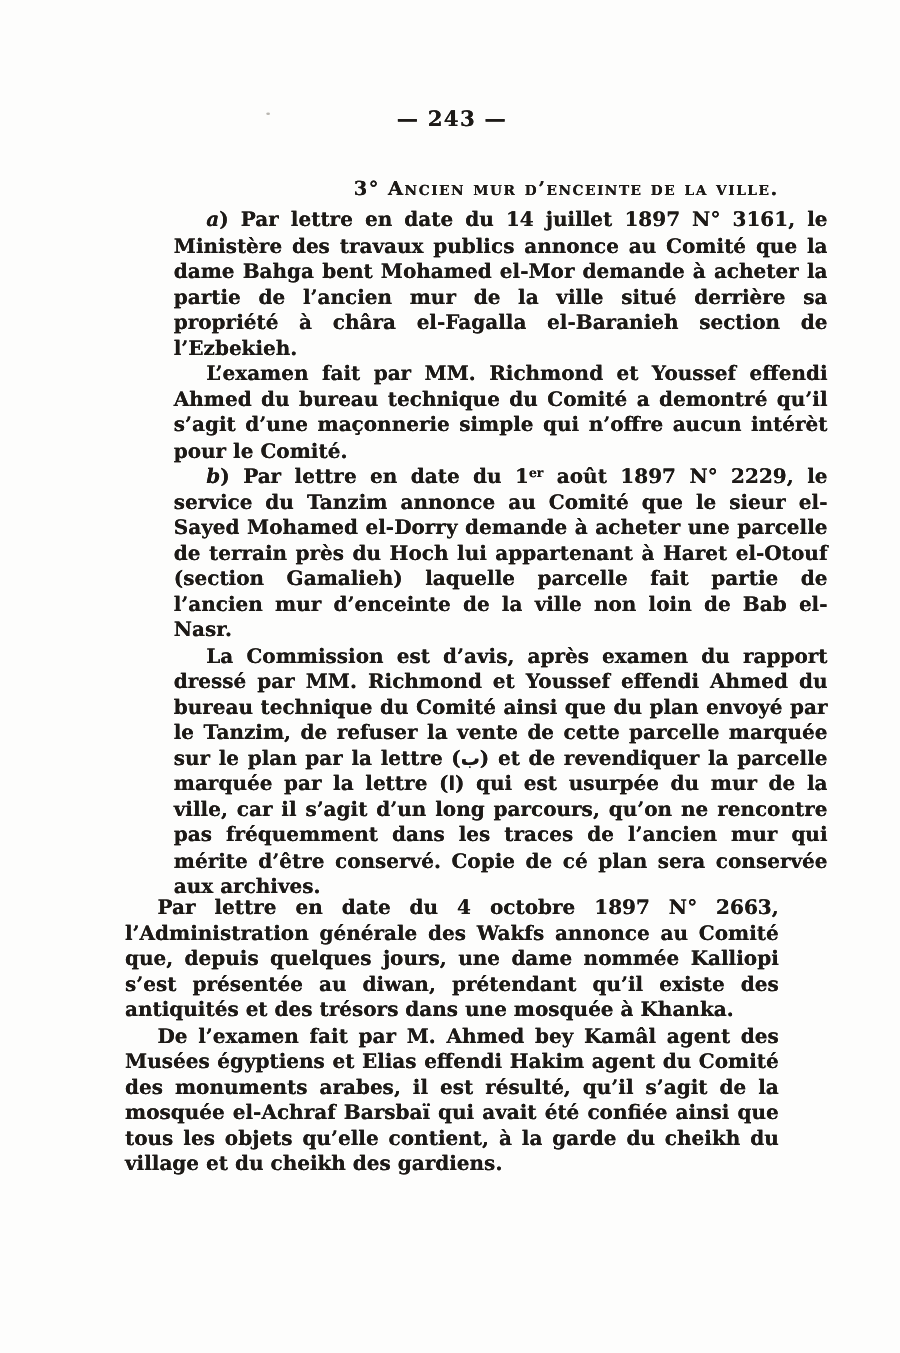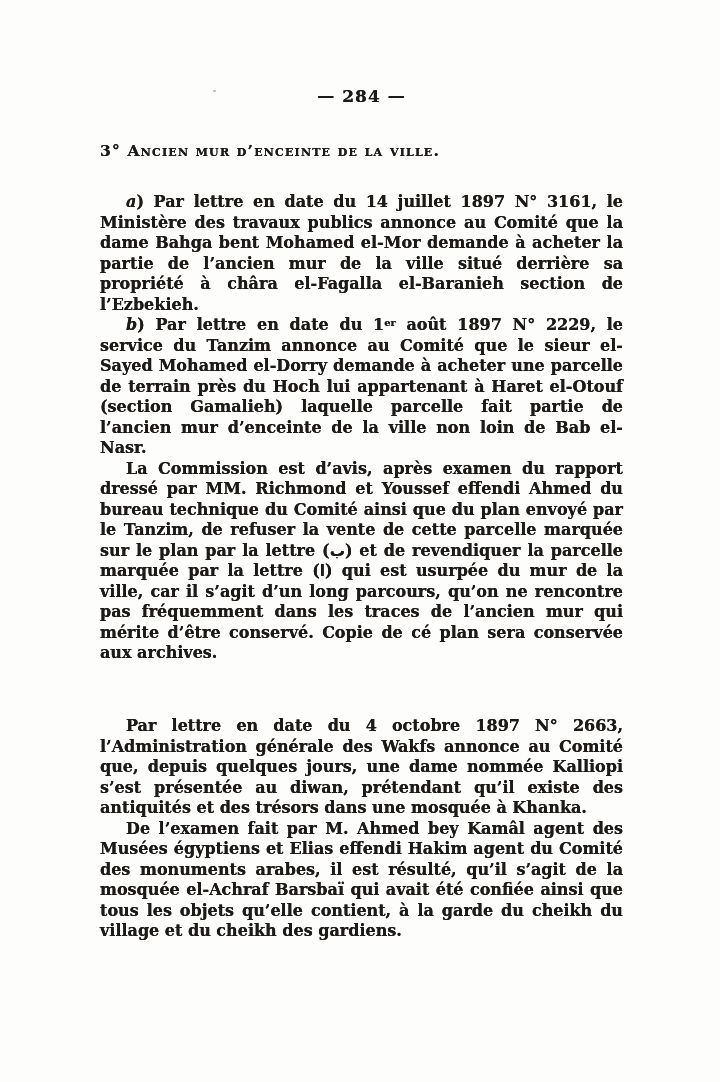--- a/index.html
+++ b/index.html
@@ -29,21 +29,21 @@
     font-weight:700;
     letter-spacing:1px;
     color:var(--ink);
     text-shadow:0 0 .4px currentColor;
   }
   .section-heading{
     position:absolute;
     left:100px;
     width:523px;
     margin:0;
-    text-align:left;
+    text-align:right;
     font-size:15.5px;
     font-weight:700;
     font-variant:small-caps;
     letter-spacing:1.2px;
     color:var(--ink);
     text-shadow:0 0 .4px currentColor;
     white-space:nowrap;
   }
   #heading-3{ top:141px; }
   #heading-4{ top:667px; }
@@ -52,21 +52,21 @@
     left:100px;
     width:523px;
     font-size:16px;
     line-height:20.5px;
     font-weight:700;
     text-align:justify;
     color:var(--ink);
     text-shadow:0 0 .45px currentColor;
     hyphens:none;
   }
-  #section-3-body{ top:192px; }
+  #section-3-body{ top:166px;margin-left:39px; }
   #section-4-body{ top:704px;margin-top:12px; }
   .body-copy p{
     margin:0;
     text-indent:26px;
   }
   .body-copy i{
     font-style:italic;
     font-weight:700;
   }
   .body-copy sup{
@@ -88,26 +88,27 @@
     border-radius:50%;
   }
 </style>
 </head>
 <body>
 
 <div class="page">
 
   <div class="speck"></div>
 
-  <div class="page-number">— 284 —</div>
+  <div class="page-number">— 243 —</div>
 
   <h2 class="section-heading" id="heading-3">3° Ancien mur d’enceinte de la ville.</h2>
 
   <div class="body-copy" id="section-3-body">
     <p><i>a</i>) Par lettre en date du 14 juillet 1897 N° 3161, le Ministère des travaux publics annonce au Comité que la dame Bahga bent Mohamed el-Mor demande à acheter la partie de l’ancien mur de la ville situé derrière sa propriété à châra el-Fagalla el-Baranieh section de l’Ezbekieh.</p>
+    <p>L’examen fait par MM. Richmond et Youssef effendi Ahmed du bureau technique du Comité a demontré qu’il s’agit d’une maçonnerie simple qui n’offre aucun intérèt pour le Comité.</p>
     <p><i>b</i>) Par lettre en date du 1<sup>er</sup> août 1897 N° 2229, le service du Tanzim annonce au Comité que le sieur el-Sayed Mohamed el-Dorry demande à acheter une parcelle de terrain près du Hoch lui appartenant à Haret el-Otouf (section Gamalieh) laquelle parcelle fait partie de l’ancien mur d’enceinte de la ville non loin de Bab el-Nasr.</p>
     <p>La Commission est d’avis, après examen du rapport dressé par MM. Richmond et Youssef effendi Ahmed du bureau technique du Comité ainsi que du plan envoyé par le Tanzim, de refuser la vente de cette parcelle marquée sur le plan par la lettre (<span class="ar">ب</span>) et de revendiquer la parcelle marquée par la lettre (<span class="ar">ا</span>) qui est usurpée du mur de la ville, car il s’agit d’un long parcours, qu’on ne rencontre pas fréquemment dans les traces de l’ancien mur qui mérite d’être conservé. Copie de cé plan sera conservée aux archives.</p>
   </div>
 
 
   <div class="body-copy" id="section-4-body">
     <p>Par lettre en date du 4 octobre 1897 N° 2663, l’Administration générale des Wakfs annonce au Comité que, depuis quelques jours, une dame nommée Kalliopi s’est présentée au diwan, prétendant qu’il existe des antiquités et des trésors dans une mosquée à Khanka.</p>
     <p>De l’examen fait par M. Ahmed bey Kamâl agent des Musées égyptiens et Elias effendi Hakim agent du Comité des monuments arabes, il est résulté, qu’il s’agit de la mosquée el-Achraf Barsbaï qui avait été confiée ainsi que tous les objets qu’elle contient, à la garde du cheikh du village et du cheikh des gardiens.</p>
   </div>
 

